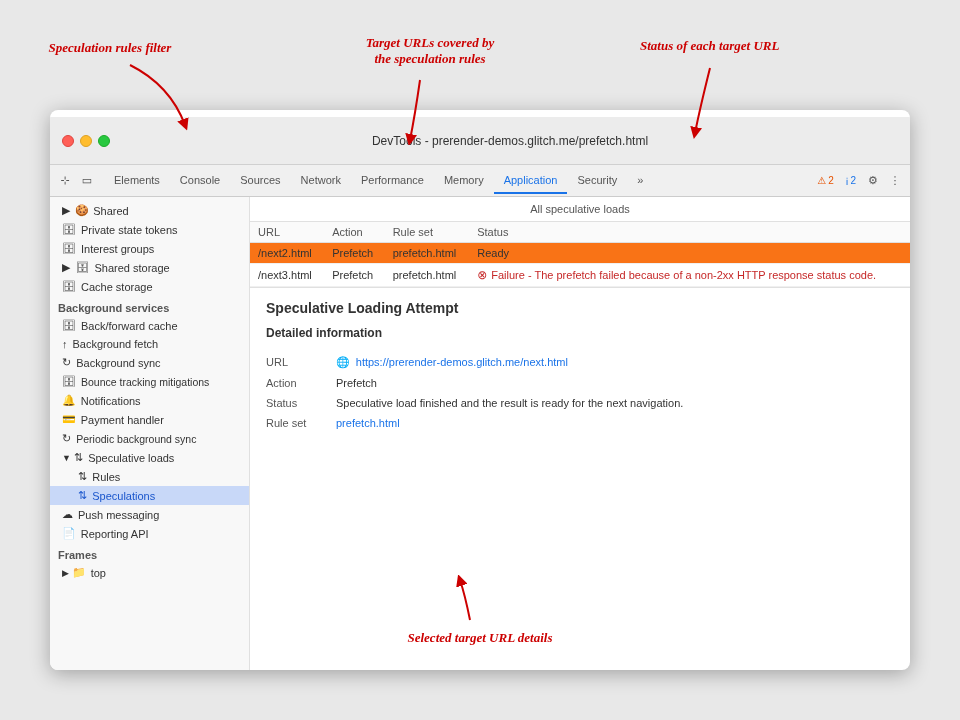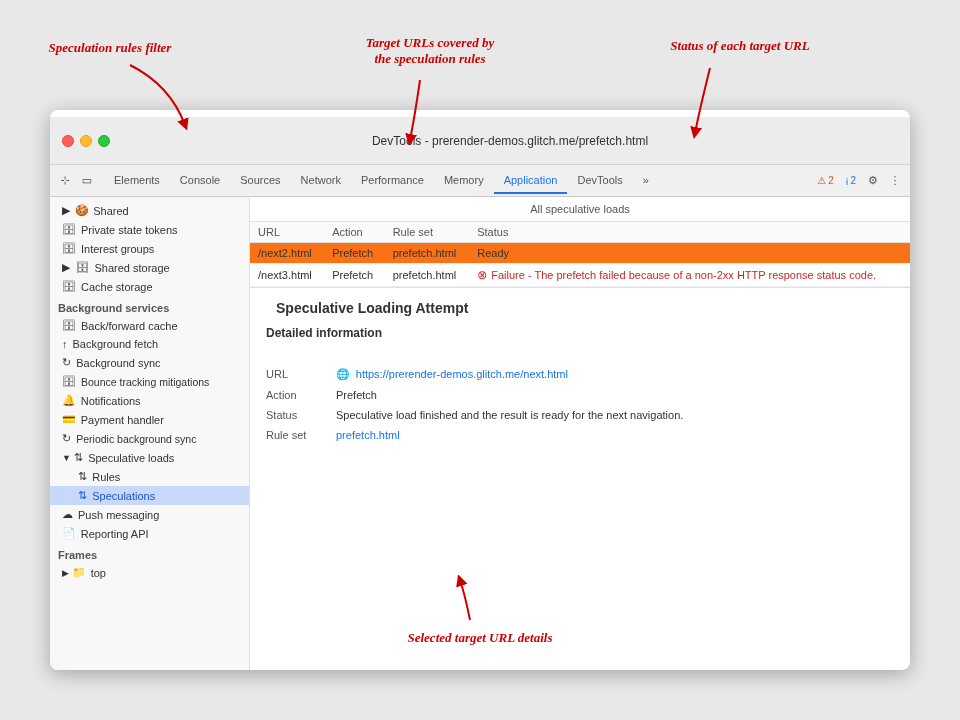--- a/index.html
+++ b/index.html
@@ -238,27 +238,26 @@
       border-top: 1px solid #e0e0e0;
       padding: 12px 16px;
       flex: 1;
       overflow-y: auto;
     }
     .detail-title {
       font-size: 14px;
       font-weight: 600;
       color: #333;
       margin-bottom: 10px;
-      margin-left: 10px;
     }
     .detail-subtitle {
       font-size: 12px;
       font-weight: 700;
       color: #333;
-      margin-bottom: 24px;
+      margin-bottom: 12px;
     }
     .detail-row {
       display: flex;
       padding: 4px 0;
       font-size: 11px;
       align-items: flex-start;
     }
     .detail-label {
       width: 70px;
       color: #555;
@@ -298,21 +297,21 @@
   <svg width="60" height="70" style="position:absolute; left:50px; top:40px;">
     <defs>
       <marker id="arr2" markerWidth="6" markerHeight="6" refX="3" refY="3" orient="auto">
         <path d="M0,0 L0,6 L6,3 z" fill="#cc0000"></path>
       </marker>
     </defs>
     <path d="M30,5 Q25,40 20,65" stroke="#cc0000" stroke-width="2" fill="none" marker-end="url(#arr2)"></path>
   </svg>
 </div>
 
-<div class="annotation" style="left: 640px; top: 38px; width: 200px; text-align:center;">
+<div class="annotation" style="left: 640px; top: 38px; width: 200px; text-align:left;">
   <span>Status of each target URL</span>
   <svg width="80" height="80" style="position:absolute; left:50px; top:25px;">
     <defs>
       <marker id="arr3" markerWidth="6" markerHeight="6" refX="3" refY="3" orient="auto">
         <path d="M0,0 L0,6 L6,3 z" fill="#cc0000"></path>
       </marker>
     </defs>
     <path d="M20,5 Q10,45 5,70" stroke="#cc0000" stroke-width="2" fill="none" marker-end="url(#arr3)"></path>
   </svg>
 </div>
@@ -346,21 +345,21 @@
       <div class="toolbar-icon">▭</div>
     </div>
     <div class="devtools-tabs">
       <div class="devtools-tab">Elements</div>
       <div class="devtools-tab">Console</div>
       <div class="devtools-tab">Sources</div>
       <div class="devtools-tab">Network</div>
       <div class="devtools-tab">Performance</div>
       <div class="devtools-tab">Memory</div>
       <div class="devtools-tab active">Application</div>
-      <div class="devtools-tab">DevTools</div>
+      <div class="devtools-tab">Security</div>
       <div class="devtools-tab">»</div>
     </div>
     <div class="toolbar-right">
       <span class="badge badge-warn">⚠ <span>2</span></span>
       <span class="badge badge-info">ℹ <span>2</span></span>
       <div class="toolbar-icon">⚙</div>
       <div class="toolbar-icon">⋮</div>
     </div>
   </div>
 

